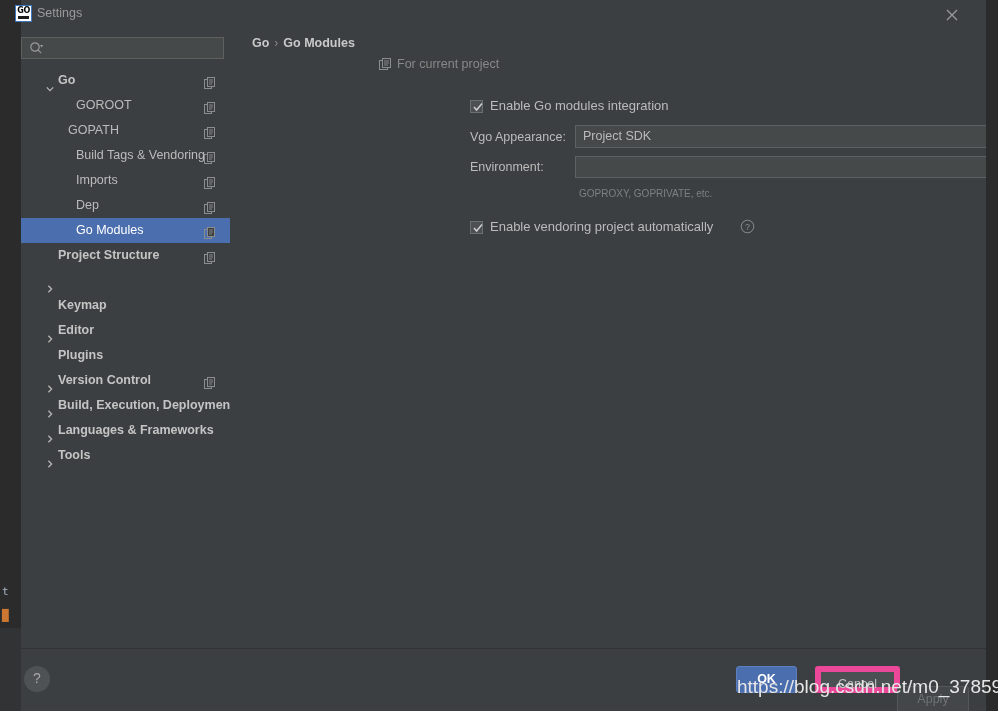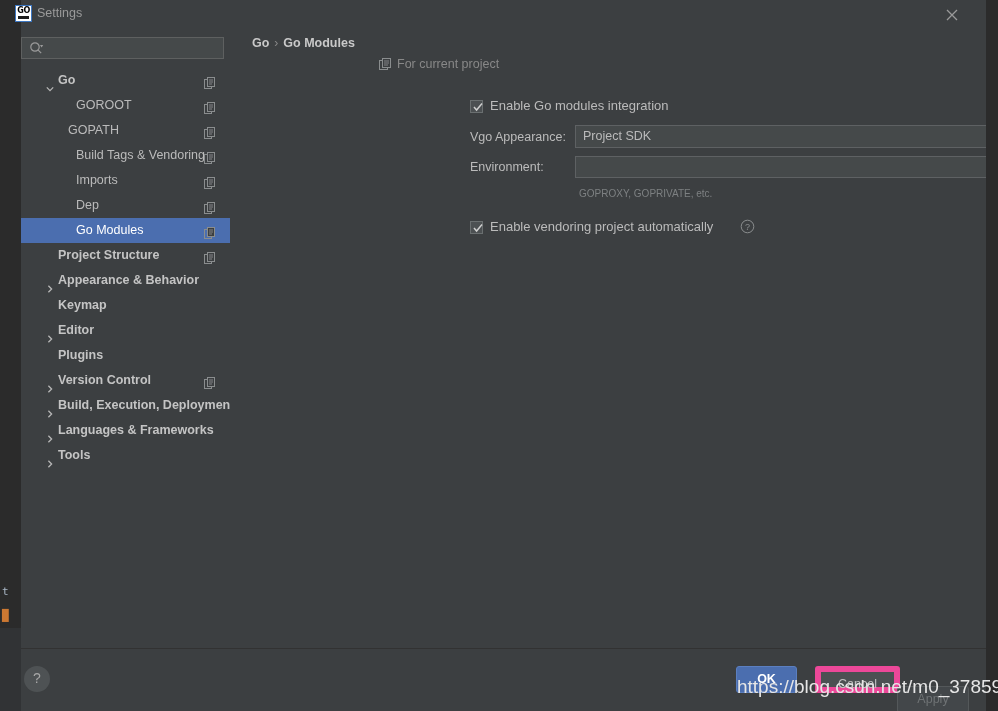--- a/index.html
+++ b/index.html
@@ -452,21 +452,20 @@
           <span class="copy-icon"><svg width="12" height="13" viewBox="0 0 12 13">
               <rect x="0.5" y="2.5" width="7" height="9" stroke="#8a8d8e" stroke-width="1" fill="none"></rect>
               <rect x="3.5" y="0.5" width="7" height="9" stroke="#8a8d8e" stroke-width="1" fill="#3c3f41"></rect>
               <path d="M5 3 h4 M5 5 h4 M5 7 h3" stroke="#8a8d8e" stroke-width="0.9"></path>
             </svg></span>
         </div>
         <div class="tree-row bold">
           <span class="chevron"><svg width="8" height="8" viewBox="0 0 8 8">
               <path d="M2.4 0.8 L5.6 4 L2.4 7.2" stroke="#b6b6b6" stroke-width="1.3" fill="none"></path>
             </svg></span>
-          <span class="tree-label" style="left: 37px;">Appearance &amp; Behavior</span>
         </div>
         <div class="tree-row bold">
           <span class="tree-label" style="left: 37px;">Keymap</span>
         </div>
         <div class="tree-row bold">
           <span class="chevron"><svg width="8" height="8" viewBox="0 0 8 8">
               <path d="M2.4 0.8 L5.6 4 L2.4 7.2" stroke="#b6b6b6" stroke-width="1.3" fill="none"></path>
             </svg></span>
           <span class="tree-label" style="left: 37px;">Editor</span>
         </div>

